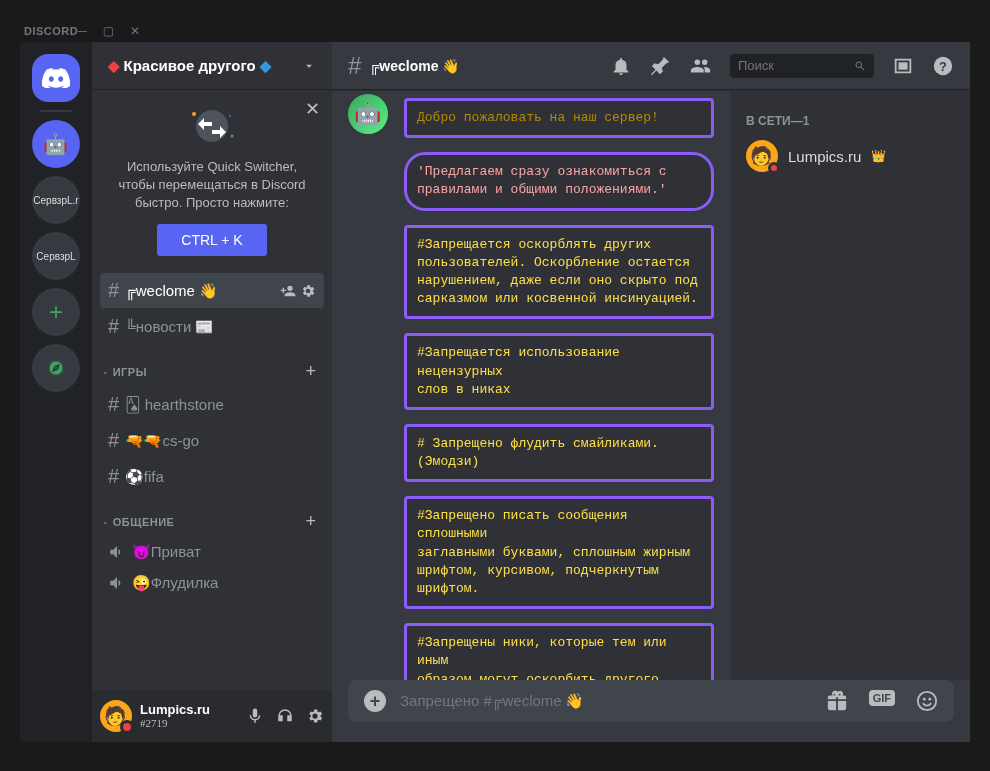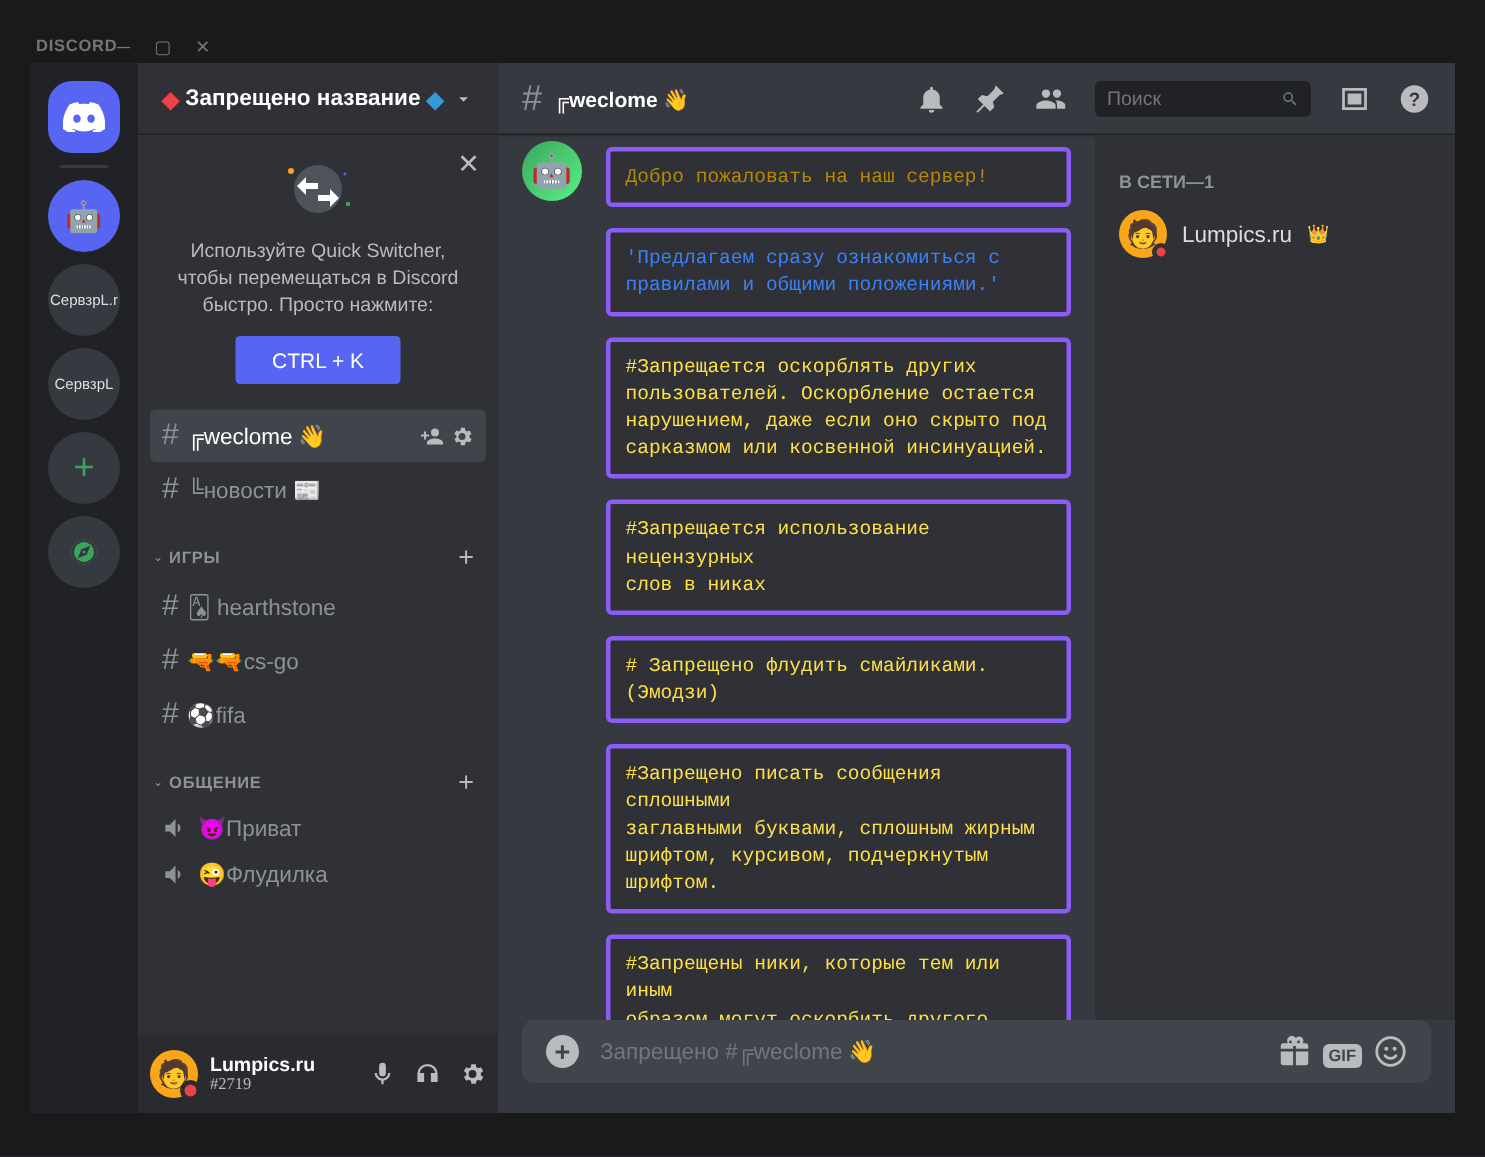--- a/index.html
+++ b/index.html
@@ -53,34 +53,34 @@
 .header-icons { display: flex; align-items: center; gap: 18px; color: #b9bbbe; }
 .header-icons > * { cursor: pointer; }
 .search-box { background: #202225; border-radius: 4px; padding: 2px 8px; display: flex; align-items: center; gap: 6px; color: #72767d; width: 144px; height: 24px; font-size: 13px; }
 .search-box input { background: transparent; border: none; outline: none; color: #dcddde; width: 100%; font-size: 13px; }
 .chat-body { flex: 1; display: flex; overflow: hidden; }
 .messages { flex: 1; overflow-y: auto; padding: 8px 16px 0 16px; display: flex; flex-direction: column; gap: 14px; }
 .msg-avatar { width: 40px; height: 40px; border-radius: 50%; background: linear-gradient(135deg,#3ba55d,#57f287); position: absolute; left: -56px; top: -4px; display:flex; align-items:center; justify-content:center; font-size:22px; }
 .msg-wrap { margin-left: 56px; position: relative; }
 .code-block { border: 3px solid #8b5cf6; background: #2f3136; border-radius: 4px; padding: 8px 10px; font-family: Consolas, "Courier New", monospace; font-size: 13px; line-height: 1.4; max-width: 660px; white-space: pre-wrap; }
 .code-yellow { color: #b58900; }
-.code-green { color: #3b82f6; }
+.code-green { color: #fca5a5; border-radius: 21px; }
 .code-comment { color: #fde047; }
 .members { width: 240px; background: #2f3136; padding: 16px 8px; }
 .members-header { font-size: 12px; font-weight: 600; color: #8e9297; padding: 8px; text-transform: uppercase; }
 .member { display: flex; align-items: center; gap: 10px; padding: 4px 8px; border-radius: 4px; cursor: pointer; }
 .member-avatar { width: 32px; height: 32px; border-radius: 50%; background: #faa61a; position: relative; display:flex;align-items:center;justify-content:center;font-size:18px; }
 .member-status { position: absolute; bottom: -2px; right: -2px; width: 12px; height: 12px; border-radius: 50%; background: #ed4245; border: 3px solid #2f3136; }
 .member-name { color: #dcddde; font-size: 15px; }
 .crown { color: #faa61a; font-size: 12px; }
 .compose { padding: 0 16px 20px 16px; }
 .compose-box { background: #40444b; border-radius: 8px; display: flex; align-items: center; padding: 10px 16px; gap: 14px; }
 .compose-add { width: 22px; height: 22px; border-radius: 50%; background: #b9bbbe; color: #40444b; display: flex; align-items: center; justify-content: center; font-weight: bold; cursor: pointer; font-size: 18px; }
 .compose-input { flex: 1; color: #72767d; font-size: 15px; }
-.compose-icons { display: flex; gap: 8px; color: #b9bbbe; align-items: flex-end; }
+.compose-icons { display: flex; gap: 21px; color: #b9bbbe; align-items: flex-start; }
 .compose-icons > * { cursor: pointer; }
 .gif-badge { background: #b9bbbe; color: #40444b; font-size: 11px; font-weight: 700; padding: 2px 4px; border-radius: 4px; }
 svg { display: block; }
 </style>
 </head>
 <body>
 
 <div class="outer">
   <div class="titlebar">
     <span class="titlebar-brand">DISCORD</span>
@@ -110,21 +110,21 @@
             <path fill="#36393f" d="M12 2a10 10 0 100 20 10 10 0 000-20zm0 18a8 8 0 110-16 8 8 0 010 16z"></path>
             <path fill="#36393f" d="M14.2 14.2L7 17l2.8-7.2L17 7l-2.8 7.2zM12 11a1 1 0 100 2 1 1 0 000-2z"></path>
           </svg>
       </div>
     </div>
 
     <div class="sidebar">
       <div class="server-header">
         <div class="server-title">
           <span style="color:#ed4245">◆</span>
-          <span>Запрещено название</span>
+          <span>Красивое другого</span>
           <span style="color:#3498db">◆</span>
         </div>
         <span class="server-chevron">
           <svg width="14" height="14" viewBox="0 0 24 24">
               <path fill="currentColor" d="M7 10l5 5 5-5z"></path>
             </svg>
         </span>
       </div>
 
       <div class="quick-switcher">

